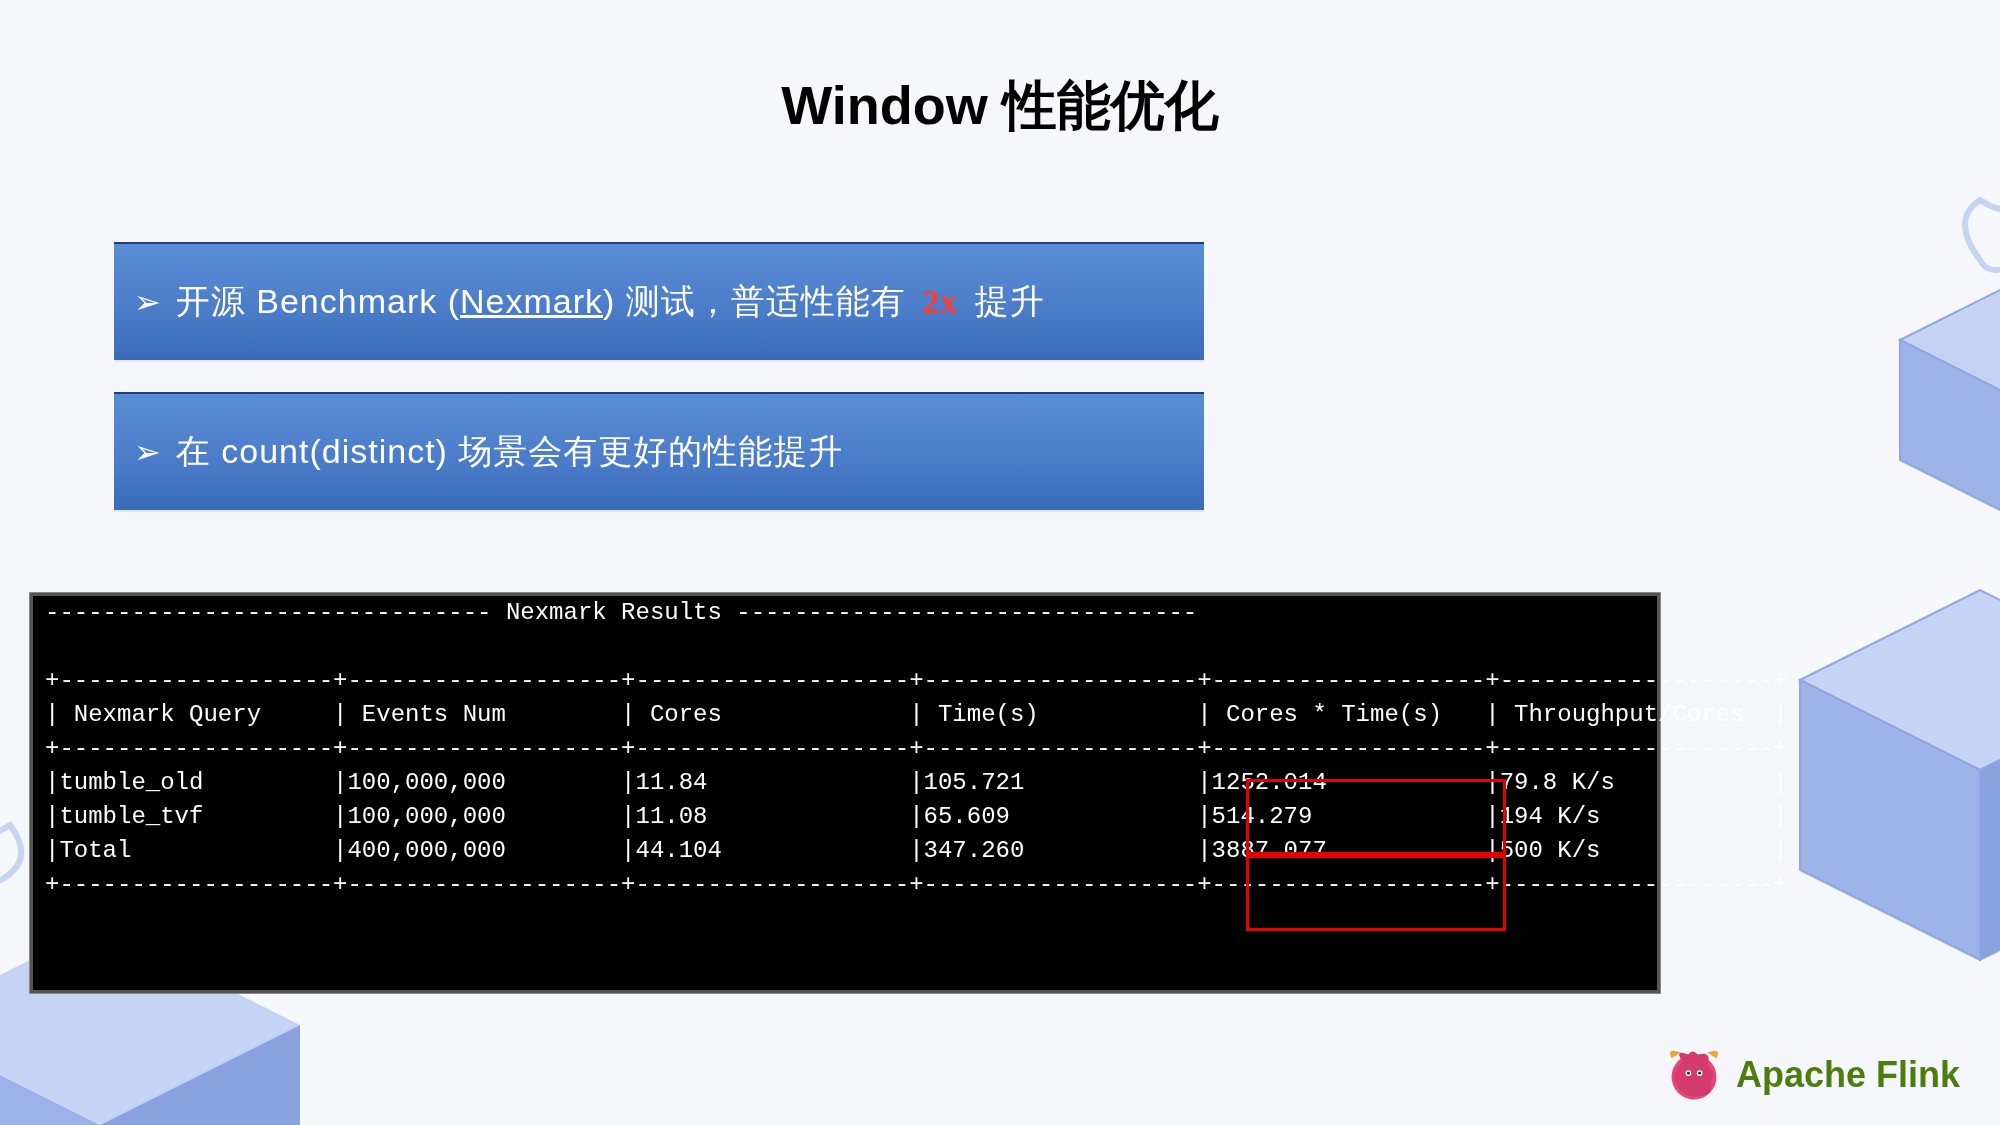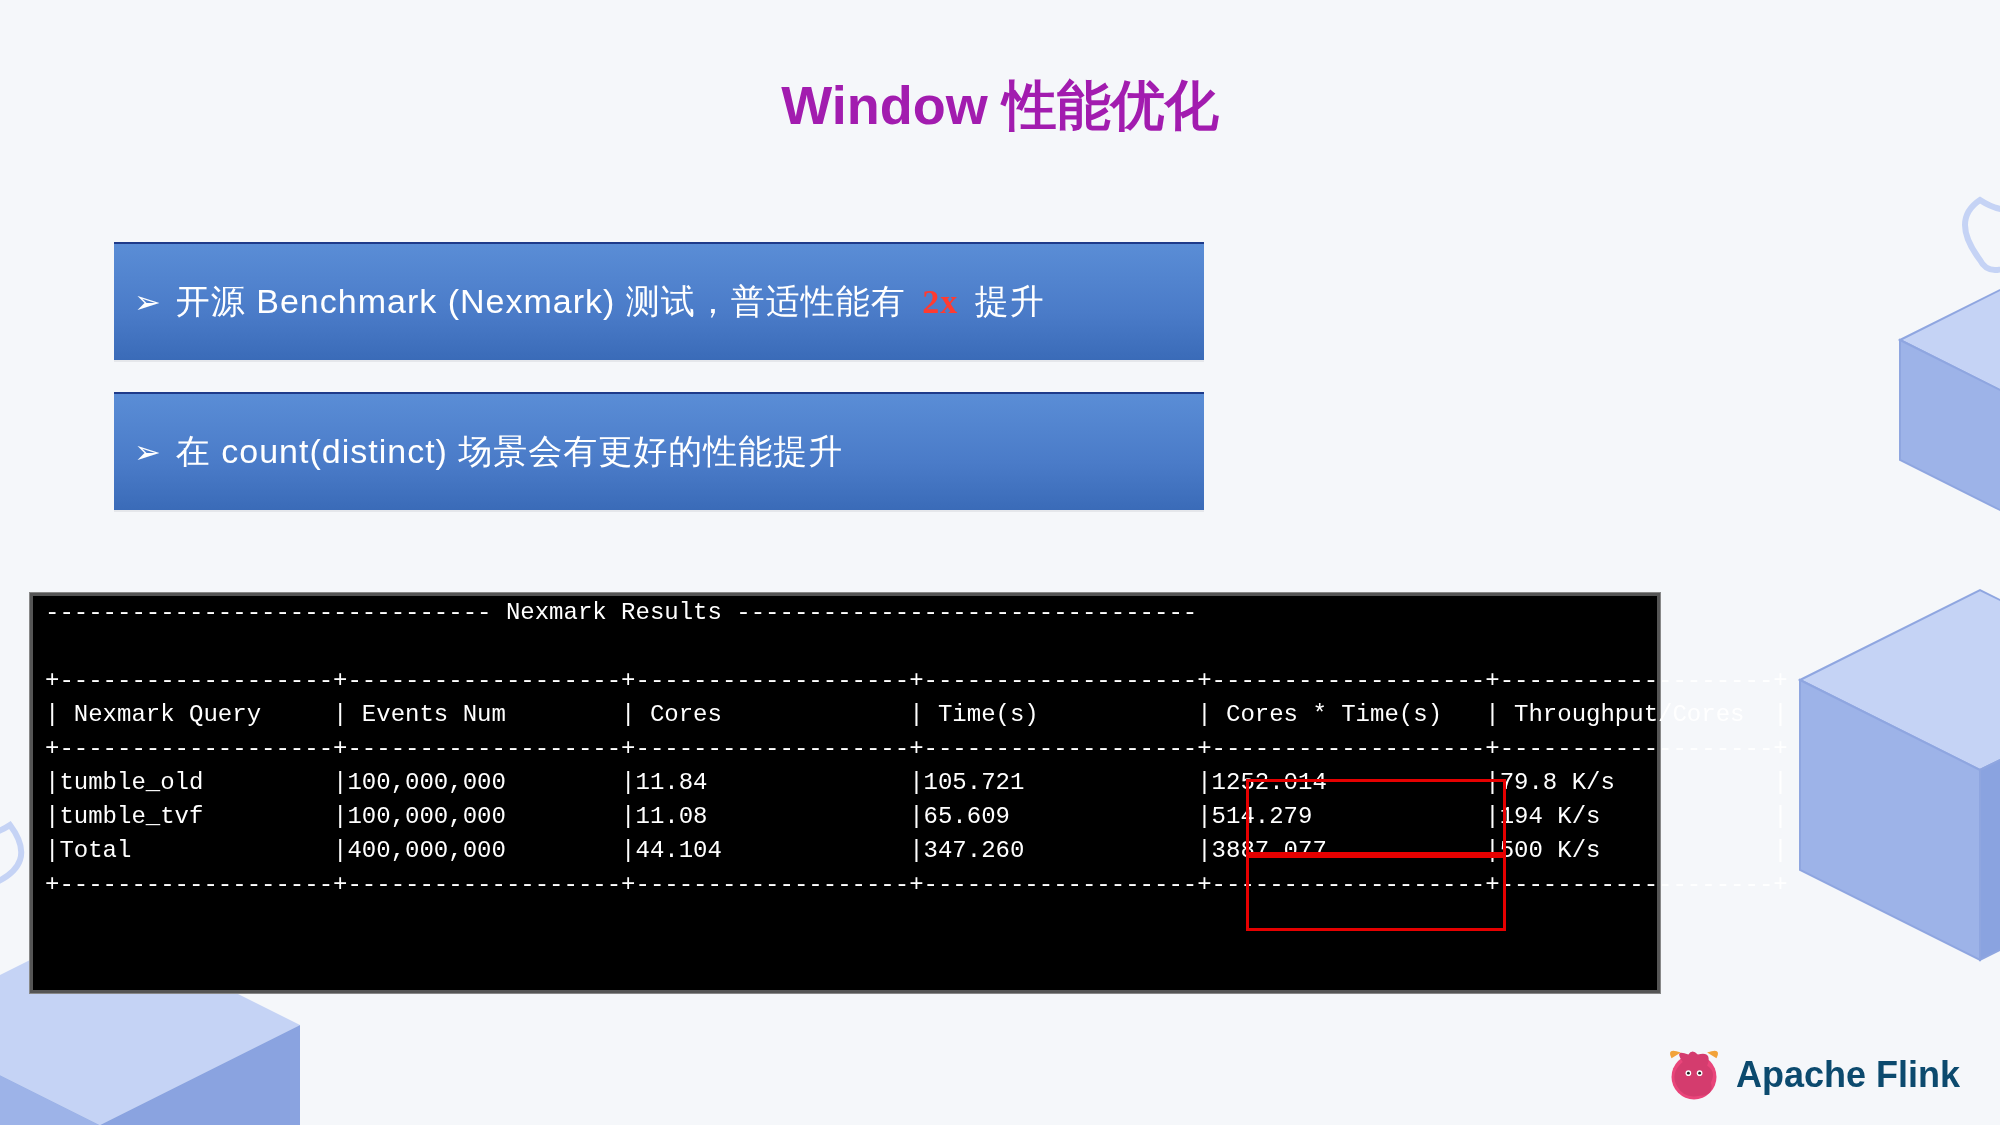--- a/index.html
+++ b/index.html
@@ -14,21 +14,21 @@
   }
 
   .title {
     position: absolute;
     top: 70px;
     left: 0;
     width: 100%;
     text-align: center;
     font-size: 54px;
     font-weight: 700;
-    color: #a21caf;
+    color: #000000;
   }
 
   .bullet-box {
     position: absolute;
     left: 114px;
     width: 1090px;
     height: 120px;
     background: linear-gradient(to bottom, #5a8dd6 0%, #4a7bc8 60%, #3a6bb8 100%);
     border-top: 2px solid #1e3a8a;
     border-bottom: 2px solid #e5e7eb;
@@ -47,20 +47,21 @@
   }
 
   .bullet-box .hl {
     color: #ff3b30;
     font-weight: 600;
     padding: 0 6px;
     font-family: Liberation Serif, serif;
   }
 
   .bullet-box .uline {
+    text-decoration: underline;
   }
 
   .box1 { top: 242px; }
   .box2 { top: 392px; }
 
   
   .terminal {
     position: absolute;
     left: 30px;
     top: 593px;
@@ -97,21 +98,21 @@
     right: 40px;
     bottom: 20px;
     display: flex;
     align-items: center;
     gap: 12px;
   }
 
   .logo-text {
     font-size: 36px;
     font-weight: 800;
-    color: #0c4a6e;
+    color: #4d7c0f;
   }
 
   .squirrel {
     width: 60px;
     height: 60px;
   }
 </style>
 </head>
 <body>
 

